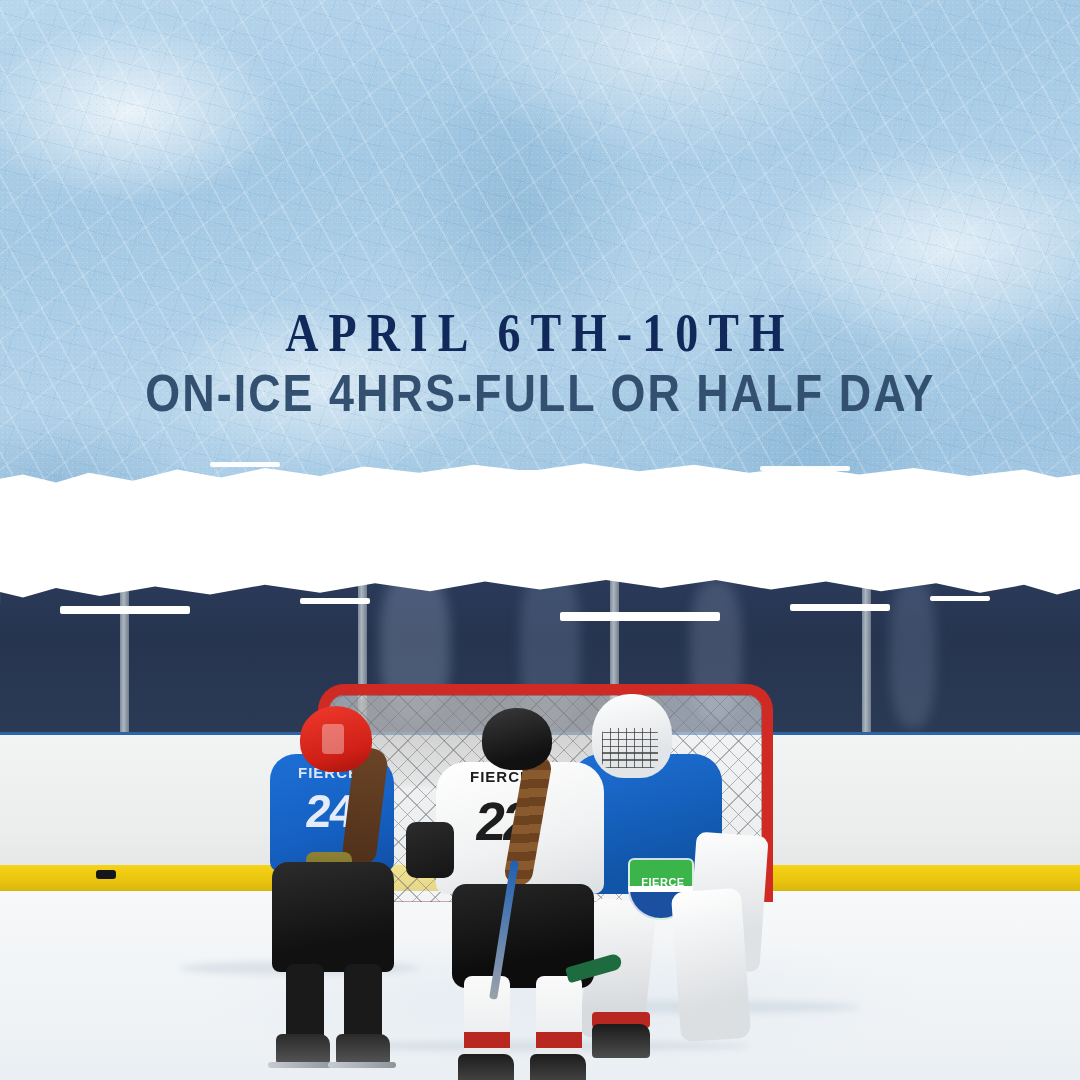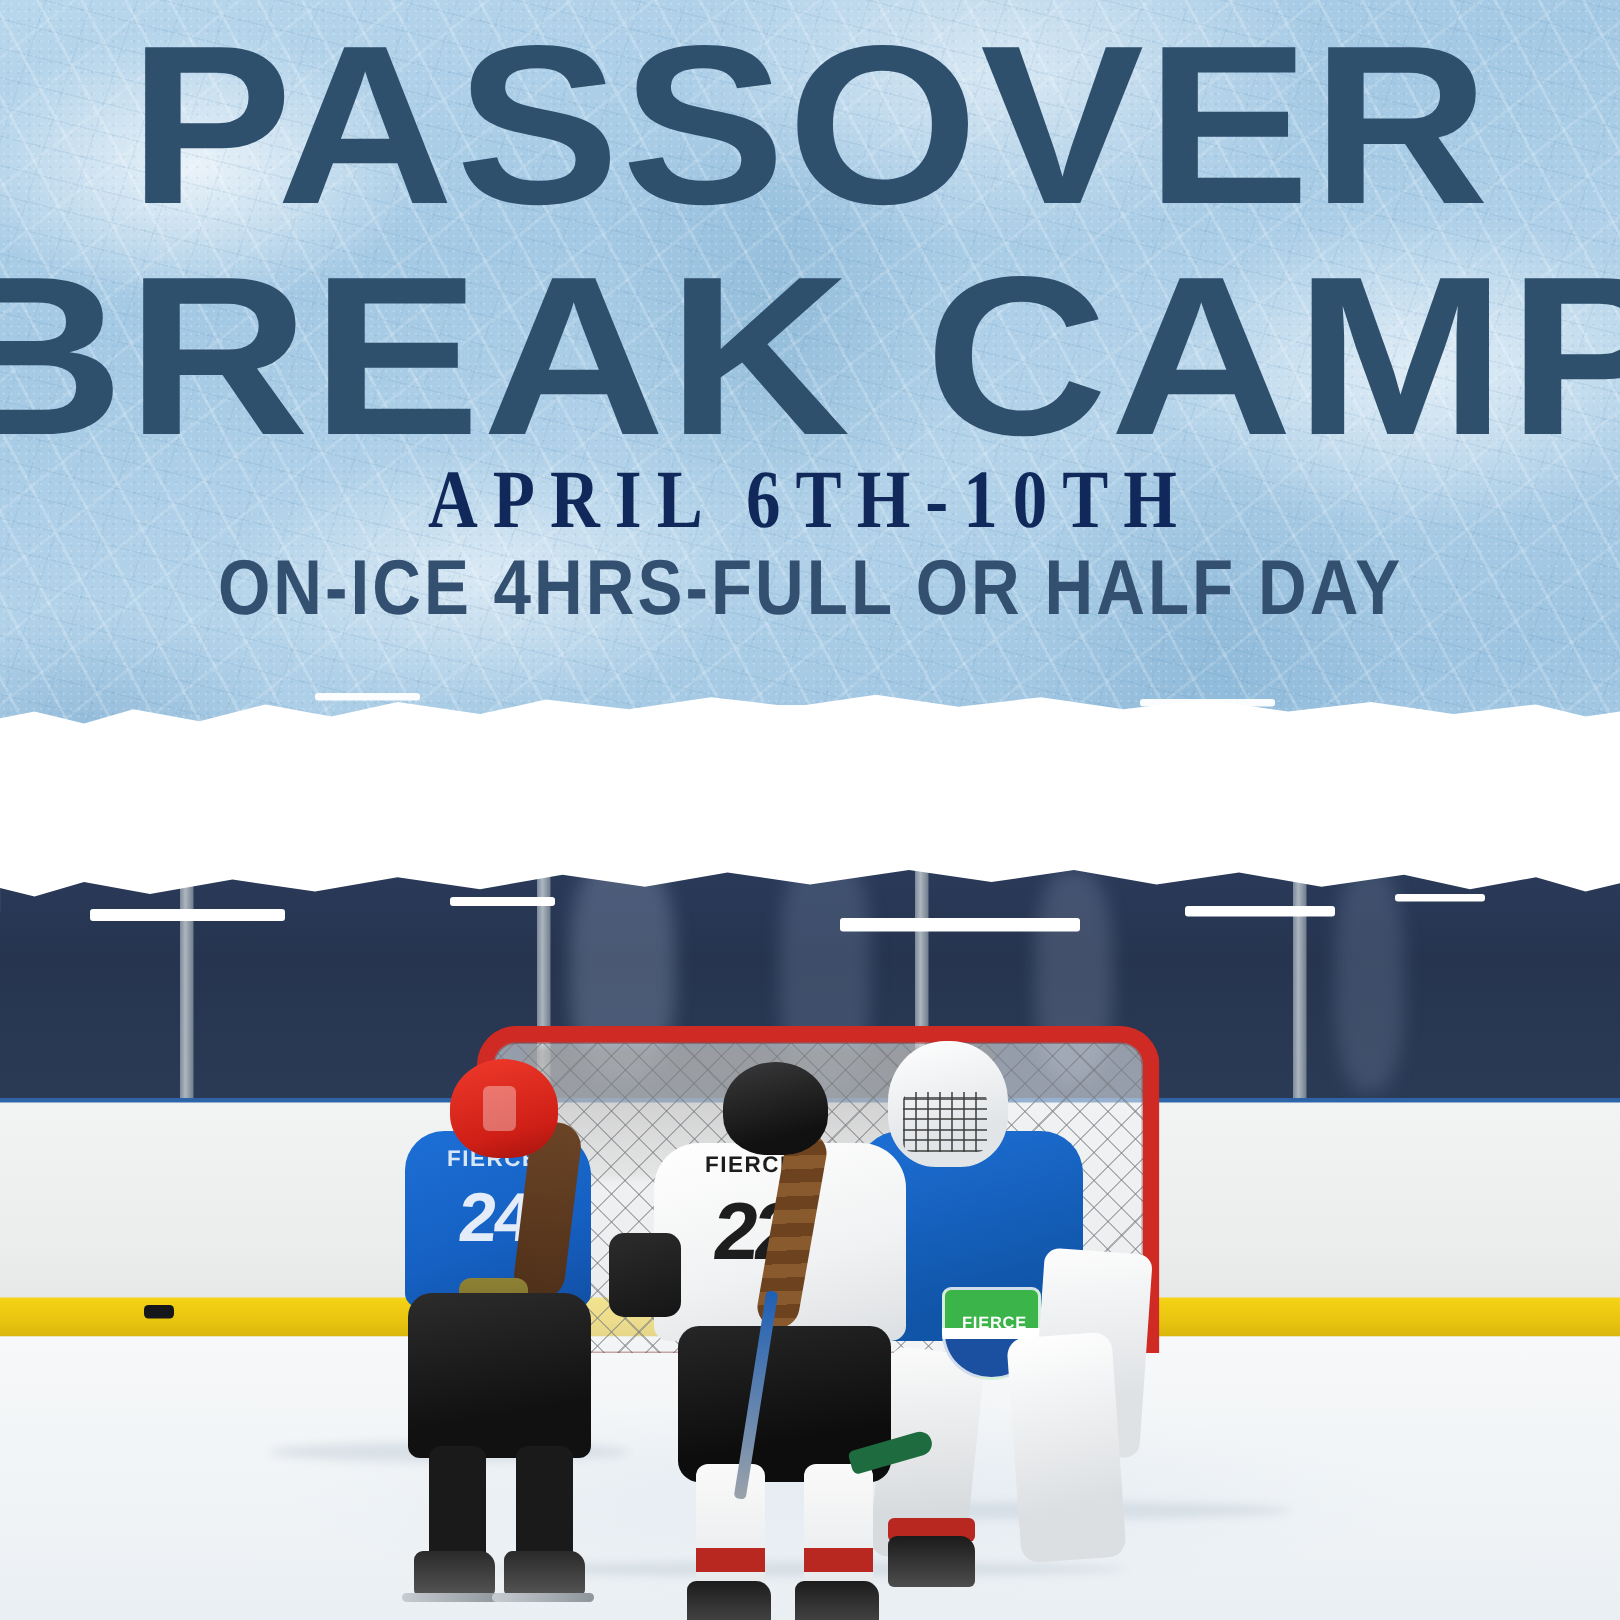--- a/index.html
+++ b/index.html
@@ -327,24 +327,20 @@
   <div class="banner"></div>
   <div class="banner-fleck-top" style="left:210px;top:462px;width:70px;height:5px"></div>
   <div class="banner-fleck-top" style="left:470px;top:470px;width:120px;height:4px"></div>
   <div class="banner-fleck-top" style="left:760px;top:466px;width:90px;height:5px"></div>
   <div class="banner-fleck" style="left:60px;top:606px;width:130px;height:8px"></div>
   <div class="banner-fleck" style="left:300px;top:598px;width:70px;height:6px"></div>
   <div class="banner-fleck" style="left:560px;top:612px;width:160px;height:9px"></div>
   <div class="banner-fleck" style="left:790px;top:604px;width:100px;height:7px"></div>
   <div class="banner-fleck" style="left:930px;top:596px;width:60px;height:5px"></div>
 
-  <div class="title-block">
-    <span class="title-line title-line-1">PASSOVER</span>
-    <span class="title-line title-line-2">BREAK CAMP</span>
-  </div>
 
   <div class="date-block">
     <span class="date-main">APRIL 6TH-10TH</span>
     <div class="date-sub">
       <span>ON-ICE 4HRS-FULL OR HALF DAY</span>
     </div>
   </div>
 
 
 </div>

